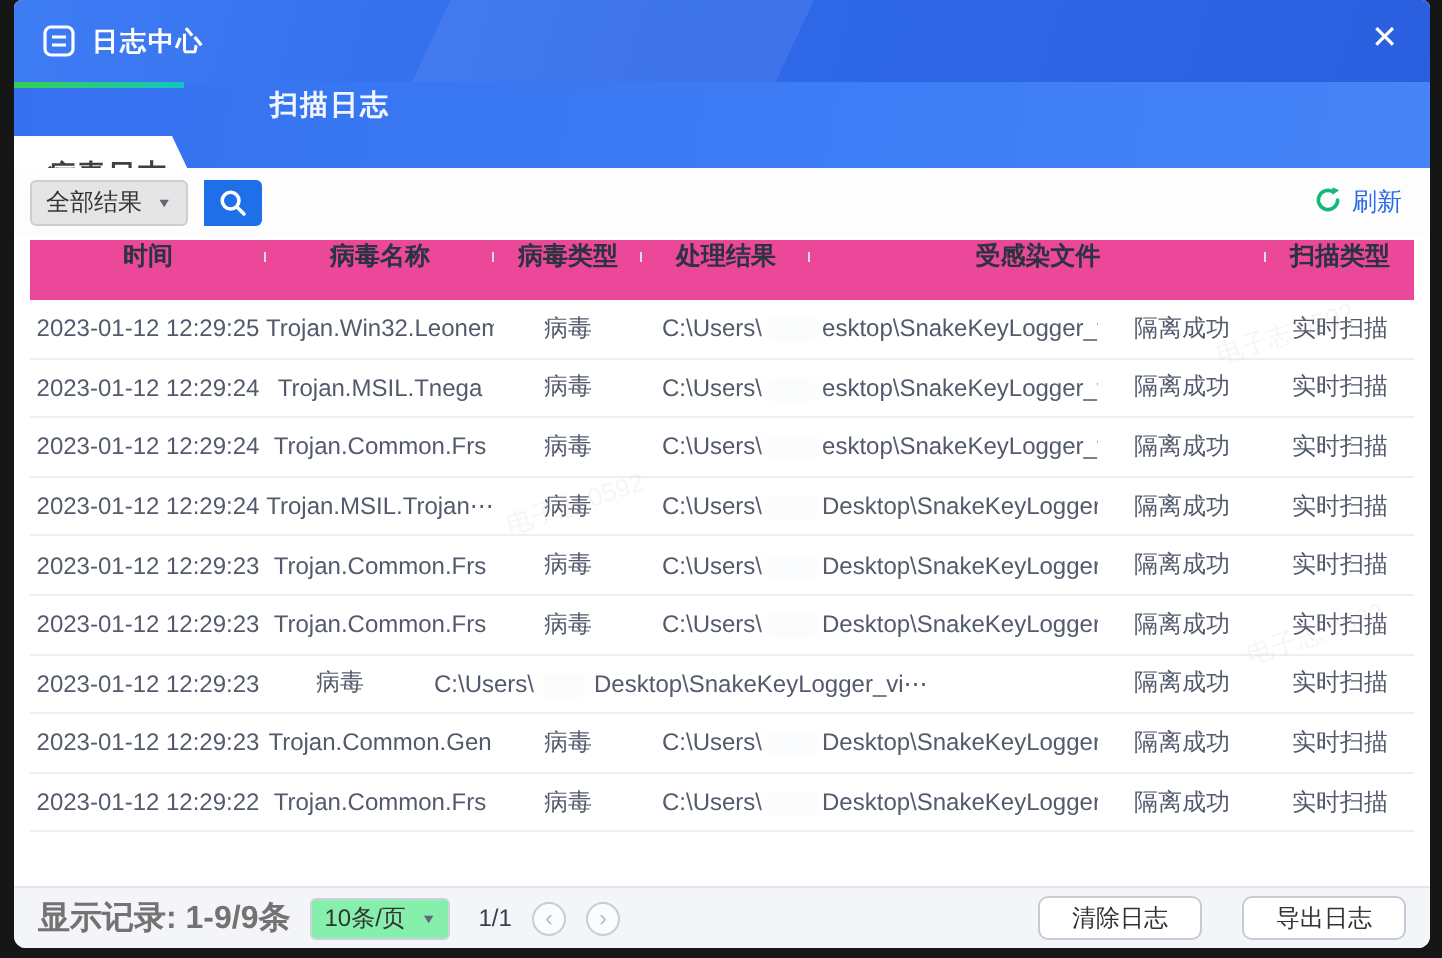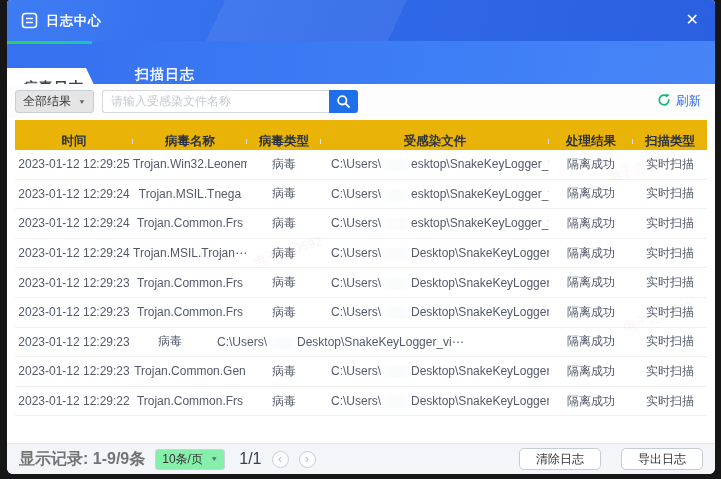--- a/index.html
+++ b/index.html
@@ -24,21 +24,21 @@
   
   .tabbar { height:43px; flex:0 0 43px; position:relative;
     background:linear-gradient(100deg,#3671ef 0%,#3d7df5 60%,#4684f7 100%); }
   .tab-accent { position:absolute; left:0; top:0; width:85px; height:3px;
     background:linear-gradient(90deg,#35d04e 0%,#13c5c0 100%); }
   .tab-active { position:absolute; left:0; top:3px; width:98px; height:40px;
     background:#ffffff; clip-path:polygon(0 0, calc(100% - 19px) 0, 100% 100%, 0 100%);
     display:flex; align-items:center; padding-left:17px;
     color:#404040; font-size:14px; font-weight:bold; letter-spacing:1px; cursor:default;margin-top:24px; }
   .tab-inactive { position:absolute; left:108px; top:3px; height:40px; padding:0 20px;
-    display:flex; align-items:flex-end; color:#f0f5ff; font-size:14px; font-weight:bold;
+    display:flex; align-items:flex-start; color:#f0f5ff; font-size:14px; font-weight:bold;
     letter-spacing:1px; cursor:pointer; }
 
   
   .toolbar { height:34px; flex:0 0 34px; background:#fdfdfe; display:flex;
     align-items:center; padding:0 8px; position:relative; }
   .filter-box { width:79px; height:23px; border:1px solid #c9cfd6; border-radius:3px;
     background:#e5e5e5; display:flex; align-items:center; justify-content:space-between;
     padding:0 7px; margin-right:8px; cursor:pointer; }
   .filter-box .val { font-size:12px; color:#333; }
   .caret { font-size:8px; color:#606a76; transform:scaleY(.8); }
@@ -50,22 +50,22 @@
   .search-btn { width:29px; height:23px; background:#1e6fe8; border:none;
     border-radius:0 3px 3px 0; display:flex; align-items:center; justify-content:center;
     cursor:pointer; }
   .refresh { position:absolute; right:14px; display:flex; gap:5px;
     cursor:pointer; }
   .refresh-label { font-size:12.5px; color:#2a6ae8; }
 
   
   .table { flex:1; display:flex; flex-direction:column; padding:2px 8px 0 8px;
     background:#fff; overflow:hidden; position:relative; }
-  .thead { display:flex; height:30px; flex:0 0 30px; background:#eab308;
-    align-items:flex-end; }
+  .thead { display:flex; height:30px; flex:0 0 30px; background:#ec4899;
+    align-items:flex-start; }
   .th { font-size:12.5px; font-weight:bold; color:#2b3340; text-align:center;
     position:relative; }
   .th:not(:last-child)::after { content:""; position:absolute; right:0; top:6px;
     bottom:6px; width:1px; background:#dde1e7; }
   .trow { display:flex; height:29.6px; align-items:center;
     border-bottom:1px solid #efefef; background:#fff; }
   .td { font-size:12px; color:#525a6b; text-align:center; white-space:nowrap;
     overflow:hidden; }
   .c-time { width:118px; flex:0 0 118px; }
   .c-name { width:114px; flex:0 0 114px; }
@@ -78,21 +78,21 @@
     filter:blur(1px); }
 
   
   .footer { height:31px; flex:0 0 31px; background:#f4f5f8; border-top:1px solid #e3e6ea;
     display:flex; align-items:center; padding:0 12px; gap:10px; }
   .records { font-size:16px; color:#737373; font-weight:bold; }
   .pagesize-box { width:70px; height:21px; border:1px solid #ccd2d9; border-radius:3px;
     background:#86efac; display:flex; align-items:center; justify-content:space-between;
     padding:0 6px; cursor:pointer; }
   .pagesize-box .val { font-size:12px; color:#333; }
-  .page-indicator { font-size:16px; color:#37404d; margin-left:4px; }
+  .page-indicator { font-size:12px; color:#37404d; margin-left:4px; }
   .pg-btn { width:17px; height:17px; border:1px solid #c7cdd6; border-radius:50%;
     background:#fbfcfd; color:#b6bdc8; font-size:12px; line-height:14px;
     text-align:center; cursor:pointer; user-select:none; }
   .footer-spacer { flex:1; }
   .foot-btn { height:22px; padding:0 16px; background:#fff; border:1px solid #c6ccd4;
     border-radius:5px; font-size:12px; color:#333; cursor:pointer;
     font-family:"Liberation Sans","DejaVu Sans",sans-serif; }
   .foot-btn + .foot-btn { margin-left:10px; }
 
   
@@ -123,21 +123,20 @@
       <span>扫描日志</span>
     </div>
   </div>
 
   <div class="toolbar">
     <div class="filter-box">
       <span class="val">全部结果</span>
       <span class="caret">▼</span>
     </div>
     <div class="search-wrap">
-      <input class="search-input" type="text" placeholder="请输入受感染文件名称" style="">
       <button class="search-btn">
         <svg width="15" height="15" viewBox="0 0 15 15">
           <circle cx="6.3" cy="6.3" r="4.2" fill="none" stroke="#ffffff" stroke-width="1.8"></circle>
           <line x1="9.6" y1="9.6" x2="13" y2="13" stroke="#ffffff" stroke-width="1.8" stroke-linecap="round"></line>
         </svg>
       </button>
     </div>
     <div class="refresh">
       <svg width="14" height="14" viewBox="0 0 14 14">
         <path d="M 11.8 7 A 4.8 4.8 0 1 1 9.5 2.9" fill="none" stroke="#14b877" stroke-width="1.8" stroke-linecap="round"></path>
@@ -145,22 +144,22 @@
       </svg>
       <span class="refresh-label">刷新</span>
     </div>
   </div>
 
   <div class="table">
     <div class="thead">
       <div class="th c-time">时间</div>
       <div class="th c-name">病毒名称</div>
       <div class="th c-type">病毒类型</div>
+      <div class="th c-result">处理结果</div>
       <div class="th c-file" style="text-align:center;padding-left:0;">受感染文件</div>
-      <div class="th c-result">处理结果</div>
       <div class="th c-scan">扫描类型</div>
     </div>
     <div>
   <div class="trow">
     <div class="td c-time">2023-01-12 12:29:25</div>
     <div class="td c-name">Trojan.Win32.Leonem</div>
     <div class="td c-type">病毒</div>
     <div class="td c-file"><span>C:\Users\</span><span class="blur-gap"></span><span>esktop\SnakeKeyLogger_vi⋯</span></div>
     <div class="td c-result">隔离成功</div>
     <div class="td c-scan">实时扫描</div>

